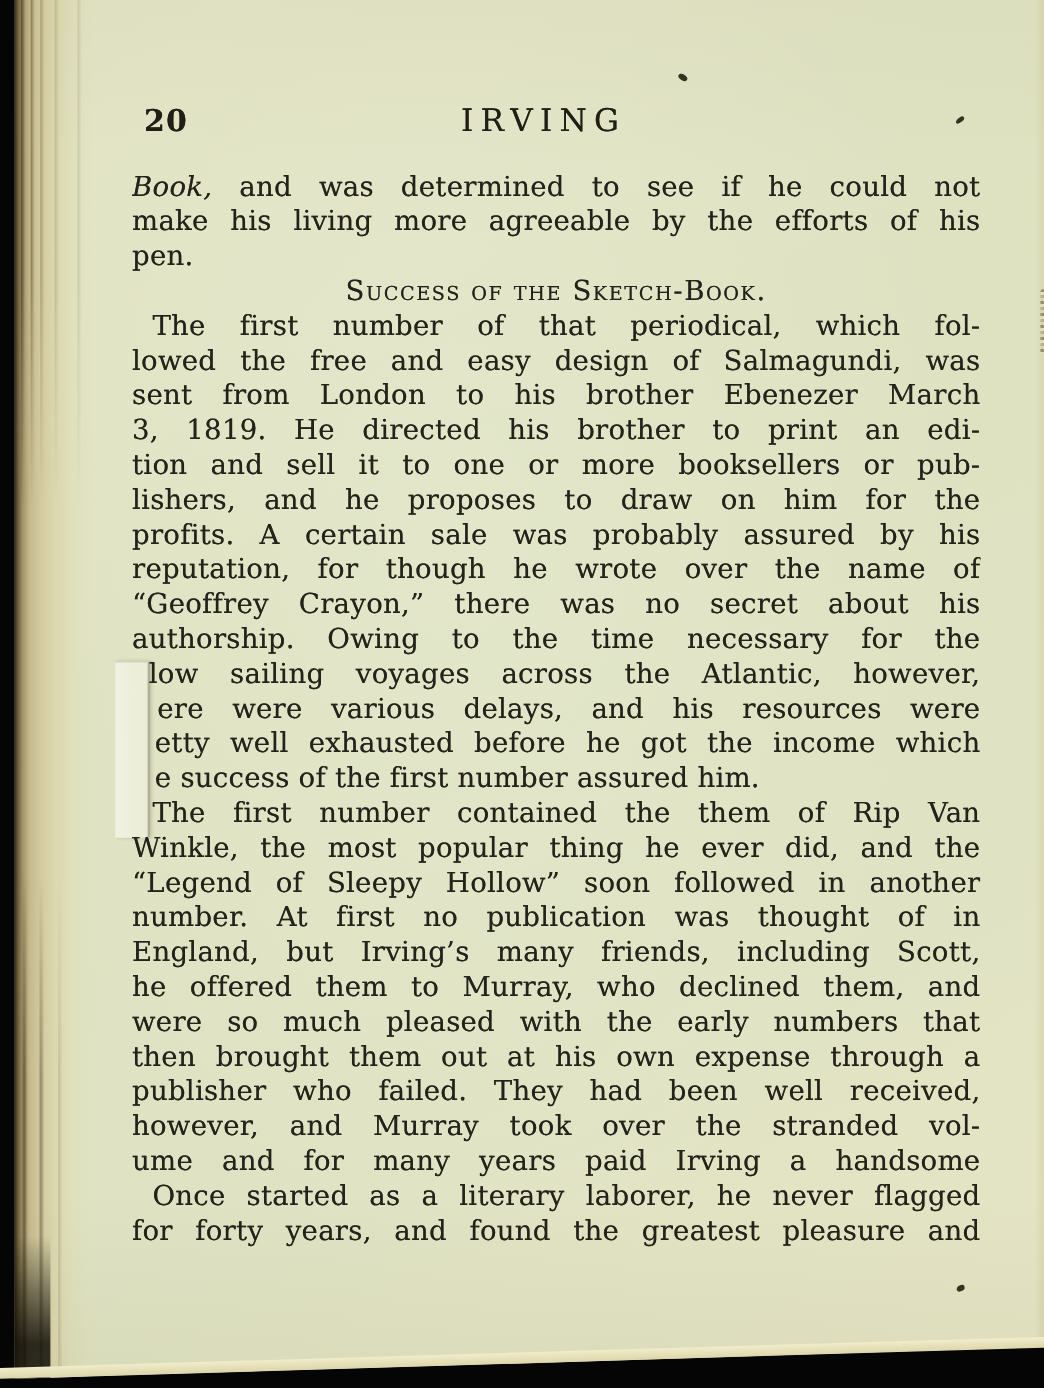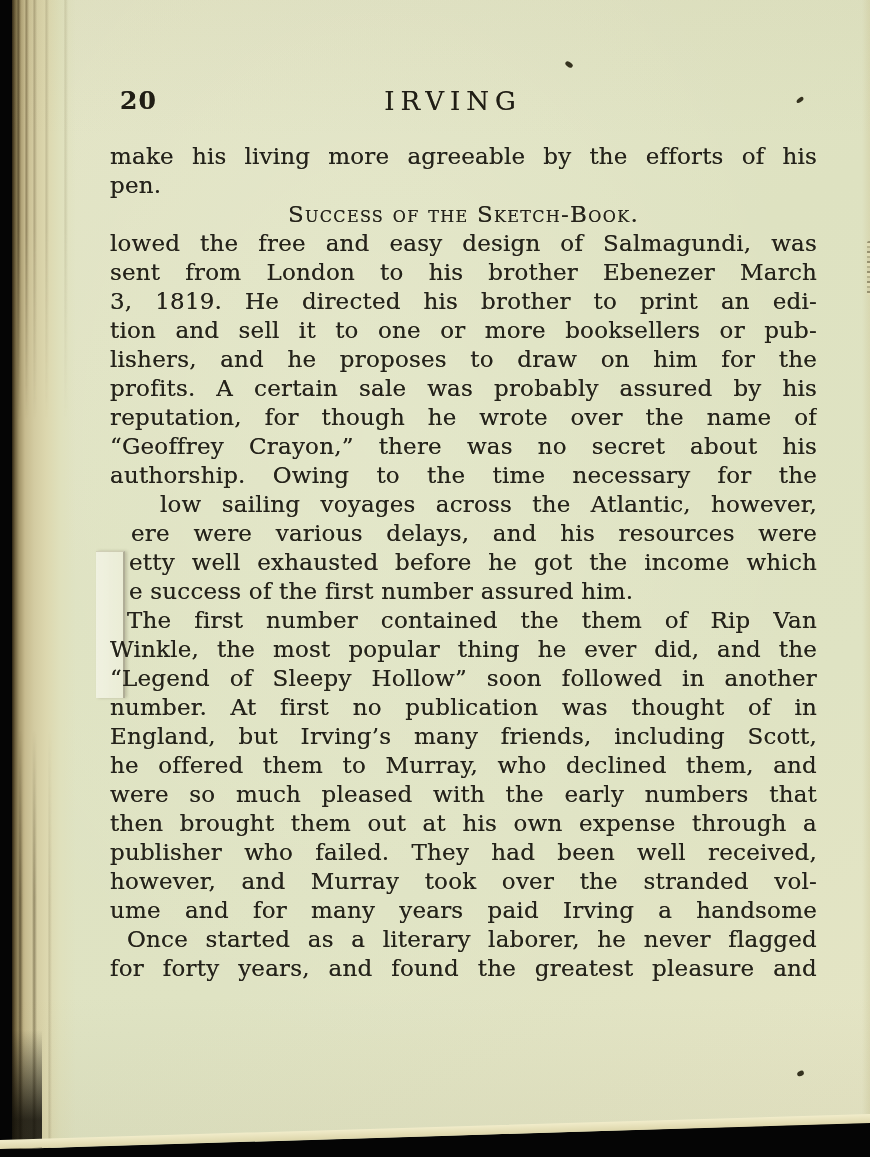--- a/index.html
+++ b/index.html
@@ -118,33 +118,35 @@
     <div class="right-edge"></div>
     <div class="right-streaks"></div>
     <div class="fold"></div>
 
     <div class="pagehead">
       <span class="page-number">20</span>
       <span class="running-head">IRVING</span>
     </div>
 
     <div class="text-col">
+        <div class="line"><i>Book,</i> and was determined to see if he could not</div>
         <div class="line">make his living more agreeable by the efforts of his</div>
         <div class="line last">pen.</div>
         <div class="heading-line">Success of the Sketch-Book.</div>
+        <div class="line indent">The first number of that periodical, which fol-</div>
         <div class="line">lowed the free and easy design of Salmagundi, was</div>
         <div class="line">sent from London to his brother Ebenezer March</div>
         <div class="line">3, 1819.  He directed his brother to print an edi-</div>
         <div class="line">tion and sell it to one or more booksellers or pub-</div>
         <div class="line">lishers, and he proposes to draw on him for the</div>
         <div class="line">profits.  A certain sale was probably assured by his</div>
         <div class="line">reputation, for though he wrote over the name of</div>
         <div class="line">“Geoffrey Crayon,” there was no secret about his</div>
         <div class="line">authorship.  Owing to the time necessary for the</div>
-        <div class="line" style="margin-left: 14px; padding-left: 36px;">low sailing voyages across the Atlantic, however,</div>
+        <div class="line" style="margin-left: 14px;">low sailing voyages across the Atlantic, however,</div>
         <div class="line" style="margin-left: 21px;">ere were various delays, and his resources were</div>
         <div class="line" style="margin-left: 19px;">etty well exhausted before he got the income which</div>
         <div class="line last" style="margin-left: 19px;">e success of the first number assured him.</div>
         <div class="line indent">The first number contained the them of Rip Van</div>
         <div class="line">Winkle, the most popular thing he ever did, and the</div>
         <div class="line">“Legend of Sleepy Hollow” soon followed in another</div>
         <div class="line">number.  At first no publication was thought of in</div>
         <div class="line">England, but Irving’s many friends, including Scott,</div>
         <div class="line">he offered them to Murray, who declined them, and</div>
         <div class="line">were so much pleased with the early numbers that</div>

